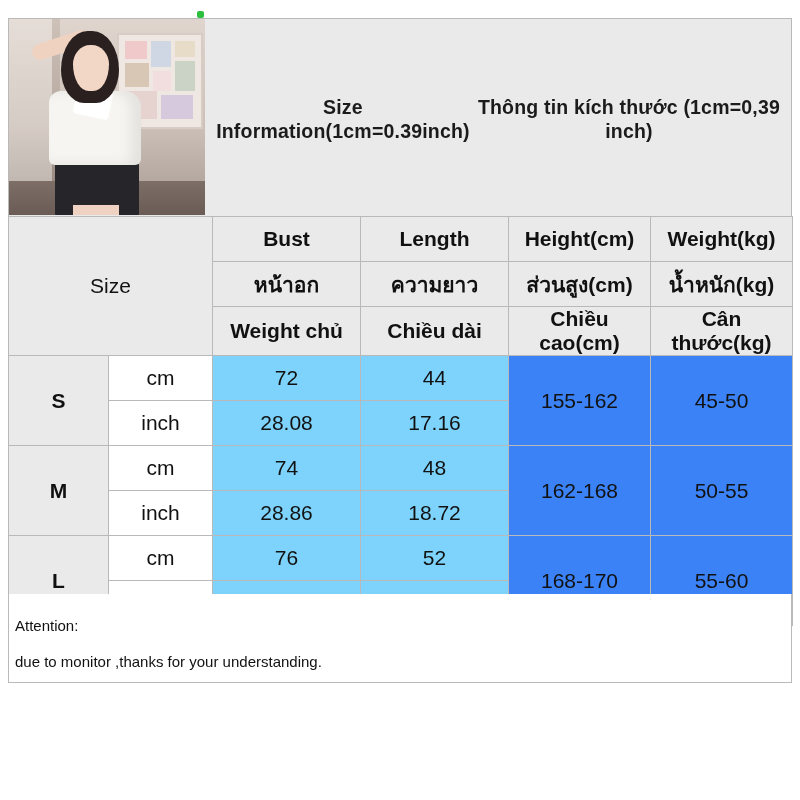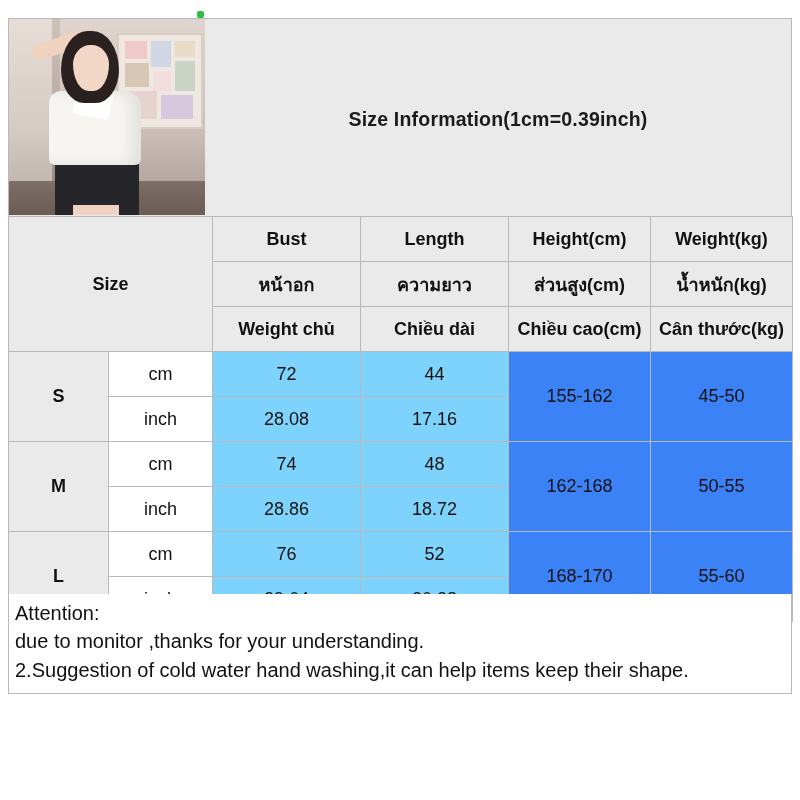--- a/index.html
+++ b/index.html
@@ -154,33 +154,33 @@
     top: 216px;
     width: 784px;
     border-collapse: collapse;
     table-layout: fixed;
     background: #ffffff;
   }
   .size-table td, .size-table th {
     border: 1px solid #b9b9b9;
     text-align: center;
     vertical-align: middle;
-    font-size: 18px;
+    font-size: 21px;
     color: #111;
     padding: 0;
     height: 44px;
   }
   .hdr-cell {
     background: #eaeaea;
     font-weight: bold;
     font-size: 17px;
   }
   .size-label-cell {
     background: #eaeaea;
-    font-weight: bold;
+    font-weight: normal;
     font-size: 27px;
   }
   .size-letter {
     background: #eaeaea;
     font-weight: bold;
     font-size: 19px;
   }
   .unit-cell {
     background: #ffffff;
     font-weight: normal;
@@ -203,22 +203,22 @@
     left: 8px;
     top: 594px;
     width: 784px;
     box-sizing: border-box;
     border: 1px solid #b9b9b9;
     border-top: none;
     background: #ffffff;
     padding: 6px 6px 8px 6px;
   }
   .attention p {
-    margin: 0 0 2px 0;
-    font-size: 20px;
+    margin: 16px 0 2px 0;
+    font-size: 15px;
     line-height: 1.34;
     color: #111;
   }
   .attention .head { margin-bottom: 1px; }
 
   
   .green-dot {
     position: absolute;
     left: 197px;
     top: 11px;
@@ -252,20 +252,21 @@
       <div class="ph-skirt"></div>
       <div class="ph-legs"></div>
       <div class="ph-top"></div>
       <div class="ph-collar"></div>
       <div class="ph-arm"></div>
       <div class="ph-hair"></div>
       <div class="ph-face"></div>
     </div>
     <div class="title-box">
       <div class="title-line">Size Information(1cm=0.39inch)</div>
+      <div class="title-line">Thông tin kích thước (1cm=0,39 inch)</div>
     </div>
   </div>
 
   <table class="size-table">
     <colgroup>
       <col class="c-size">
         <col class="c-unit">
         <col class="c-bust">
         <col class="c-length">
         <col class="c-height">
@@ -332,16 +333,15 @@
         <td class="unit-cell">inch</td>
         <td class="val-cell">29.64</td>
         <td class="val-cell">20.28</td>
       </tr>
     </tbody>
   </table>
 
   <div class="attention">
     <p class="head">Attention:</p>
     <p>due to monitor ,thanks for your understanding.</p>
-    <p>2.Suggestion of cold water hand washing,it can help items keep their shape.</p>
   </div>
 
 </div>
 
 </body></html>

